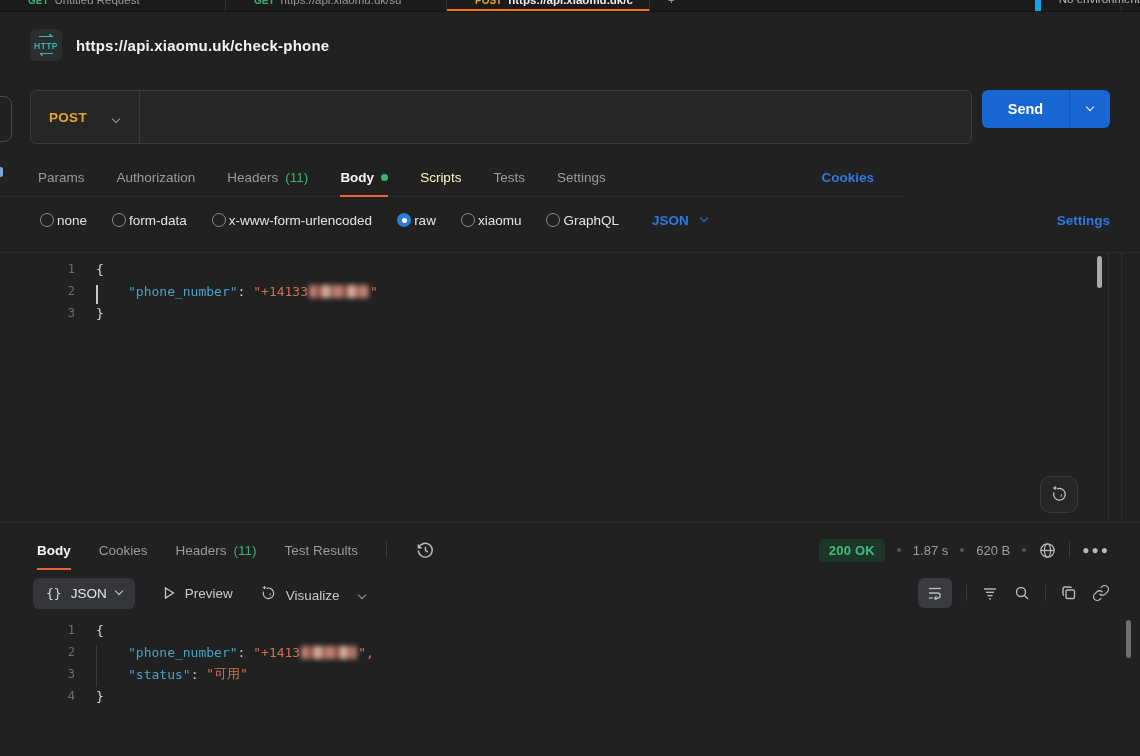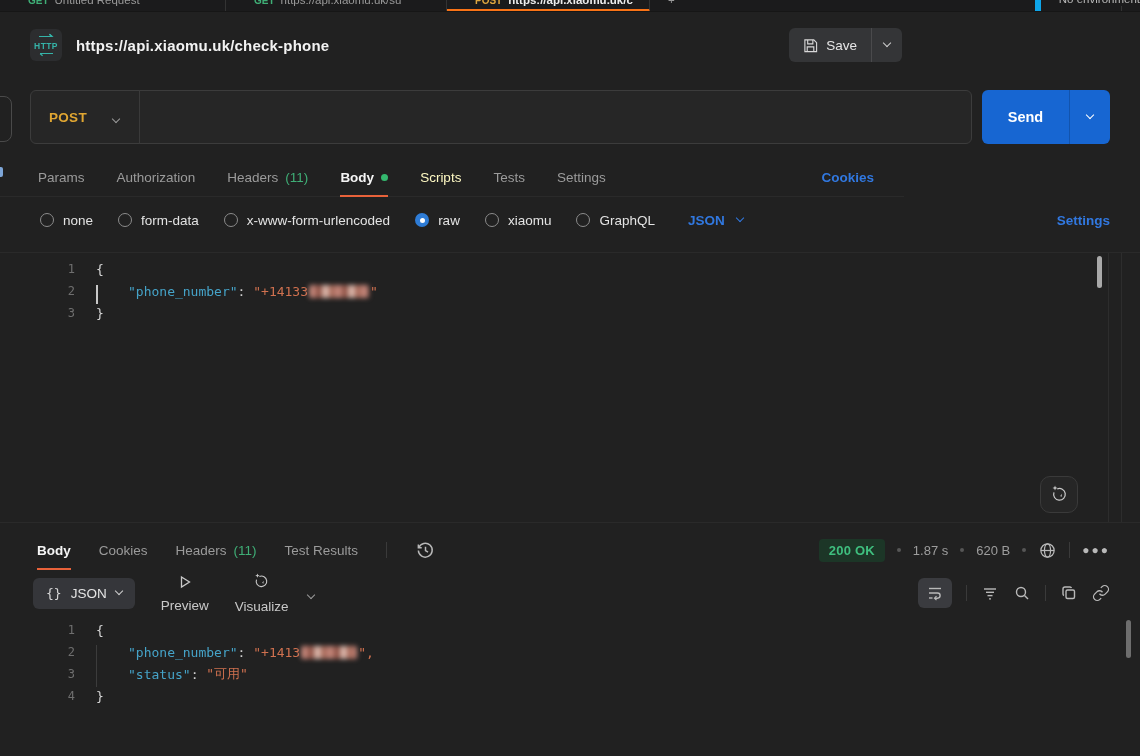--- a/index.html
+++ b/index.html
@@ -38,38 +38,38 @@
 
   
   .url-row { left:0; top:90px; width:1140px; height:54px; display:flex; padding:0 30px; gap:10px; }
   .url-box { flex:1; height:54px; background:#262626; border:1px solid #3c3c3c; border-radius:6px; display:flex; align-items:center; }
   .method { display:flex; align-items:center; gap:26px; padding:0 20px 0 18px; cursor:pointer; }
   .method-label { color:#e0a632; font-weight:bold; font-size:13.5px; letter-spacing:.3px; }
   .method-caret { color:#9a9a9a; }
   .url-sep { width:1px; height:54px; background:#3a3a3a; }
   .url-text { padding-left:20px; font-size:13.5px; color:#e8e8e8; }
   .url-ret { color:#8a8a8a; font-size:13px; margin-left:6px; }
-  .send-btn { width:128px; height:54px; background:#1766d2; border-radius:6px; display:flex; align-items:stretch; overflow:hidden; flex:none; cursor:pointer; }
+  .send-btn { width:128px; height:38px; background:#1766d2; border-radius:6px; display:flex; align-items:stretch; overflow:hidden; flex:none; cursor:pointer; }
   .send-main { flex:1; display:flex; align-items:center; justify-content:center; color:#fff; font-weight:bold; font-size:14.5px; }
   .send-sep { width:1px; background:#1254ae; }
   .send-caret { width:40px; display:flex; align-items:center; justify-content:center; color:#fff; }
 
   
   .req-tabs { left:0; top:158px; width:904px; height:39px; display:flex; align-items:center; padding:0 30px 0 38px; gap:32px; border-bottom:1px solid #2a2a2a; font-size:13.5px; }
   .rtab { color:#9b9b9b; cursor:pointer; display:flex; align-items:center; gap:7px; height:39px; position:relative; }
   .rtab.bright { color:#fef9c3; }
   .rtab.active { color:#f5f5f5; font-weight:bold; }
   .rtab.active::after { content:""; position:absolute; left:0; right:0; bottom:0; height:2px; background:#e8623a; }
   .count-green { color:#3fae76; }
   .body-dot { width:7px; height:7px; border-radius:50%; background:#34b86e; }
   .cookies-link { margin-left:auto; color:#3178e0; font-weight:bold; cursor:pointer; }
 
   
   .modes-row { left:0; top:202px; width:1140px; height:36px; display:flex; align-items:center; padding:0 30px 0 40px; gap:25px; font-size:13.5px; }
-  .mode { display:flex; align-items:center; gap:9px; cursor:pointer; color:#e3e3e3; }
+  .mode { display:flex; align-items:center; gap:3px; cursor:pointer; color:#e3e3e3; }
   .radio { width:14px; height:14px; border-radius:50%; border:1.6px solid #8b8b8b; flex:none; }
   .radio.sel { border:none; background:#2e7cd6; position:relative; }
   .radio.sel::after { content:""; position:absolute; left:4.5px; top:4.5px; width:5px; height:5px; border-radius:50%; background:#fff; }
   .lang-select { display:flex; align-items:center; gap:12px; color:#3178e0; font-weight:bold; cursor:pointer; margin-left:8px; }
   .beautify-link { margin-left:auto; color:#3178e0; font-weight:bold; cursor:pointer; }
 
   
   .editor { left:0; top:252px; width:1140px; height:271px; border-top:1px solid #2a2a2a; border-bottom:1px solid #2a2a2a; }
   .gutter-line1 { left:1108px; top:253px; width:1px; height:269px; background:#2d2d2d; }
   .gutter-line2 { left:1121px; top:253px; width:1px; height:269px; background:#2d2d2d; }
@@ -97,21 +97,21 @@
   .meta-text { color:#9d9d9d; font-size:13px; }
   .sep-dot { width:4px; height:4px; border-radius:50%; background:#565656; }
   .vdiv { width:1px; height:16px; background:#3a3a3a; }
   .icon-btn { display:flex; align-items:center; justify-content:center; color:#b9b9b9; cursor:pointer; }
   .ellipsis { color:#b9b9b9; font-size:12px; letter-spacing:2px; cursor:pointer; }
 
   
   .resp-toolbar { left:0; top:576px; width:1140px; height:34px; display:flex; align-items:center; padding:0 30px 0 33px; font-size:13.5px; }
   .fmt-btn { background:#35363a; border-radius:6px; height:31px; display:flex; align-items:center; gap:9px; padding:0 13px; color:#e4e4e4; cursor:pointer; }
   .fmt-braces { font-family:"DejaVu Sans Mono", monospace; font-size:13px; color:#d8d8d8; }
-  .tool-item { display:flex; align-items:center; gap:8px; color:#c9c9c9; margin-left:26px; cursor:pointer;flex-direction:column; }
+  .tool-item { display:flex; align-items:flex-end; gap:8px; color:#c9c9c9; margin-left:26px; cursor:pointer; }
   .tool-caret { margin-left:20px; color:#9a9a9a; cursor:pointer; }
   .resp-icons { margin-left:auto; display:flex; align-items:center; gap:14px; }
   .wrap-active { background:#3a3b3f; border-radius:6px; width:34px; height:30px; }
 
   
   .resp-editor { left:0; top:616px; width:1140px; height:140px; }
   .resp-scroll-thumb { left:1126px; top:620px; width:5px; height:38px; background:#6e6e6e; border-radius:3px; }
 
   .chev { width:6px; height:6px; border-right:1.7px solid currentColor; border-bottom:1.7px solid currentColor; transform:rotate(45deg); display:inline-block; margin-top:-4px; }
   svg { display:block; }
@@ -147,34 +147,20 @@
   <div class="abs req-header">
     <div class="http-badge">
       <svg width="28" height="26" viewBox="0 0 28 26">
         <path d="M7 4.5h13l-2.5-2.2 M20 4.5" stroke="#35b3a8" stroke-width="1.2" fill="none"></path>
         <path d="M20 4.5l-2.6-2.3" stroke="#35b3a8" stroke-width="1.2" fill="none"></path>
         <text x="14" y="16.5" text-anchor="middle" font-family="Liberation Sans, sans-serif" font-size="8.5" font-weight="bold" fill="#35b3a8" letter-spacing="0.4">HTTP</text>
         <path d="M21 21.5H8 M8 21.5l2.6 2.3" stroke="#35b3a8" stroke-width="1.2" fill="none"></path>
       </svg>
     </div>
     <div class="req-title">https://api.xiaomu.uk/check-phone</div>
-    <div class="save-btn">
-      <div class="save-main">
-        <svg width="15" height="15" viewBox="0 0 16 16" fill="none" stroke="#d8d8d8" stroke-width="1.2">
-          <path d="M2 2h9.5L14.5 5v9.5H2z"></path>
-          <path d="M5 2.2v4h5.5v-4"></path>
-          <path d="M4.5 14.2V9.5h7v4.7"></path>
-        </svg>
-        <span>Save</span>
-      </div>
-      <div class="save-sep"></div>
-      <div class="save-caret">
-          <span class="chev"></span>
-        </div>
-    </div>
   </div>
 
   <div class="abs url-row">
     <div class="url-box">
       <div class="method">
         <span class="method-label">POST</span>
         <span class="method-caret"><span class="chev"></span></span>
       </div>
       <div class="url-sep"></div>
     </div>

